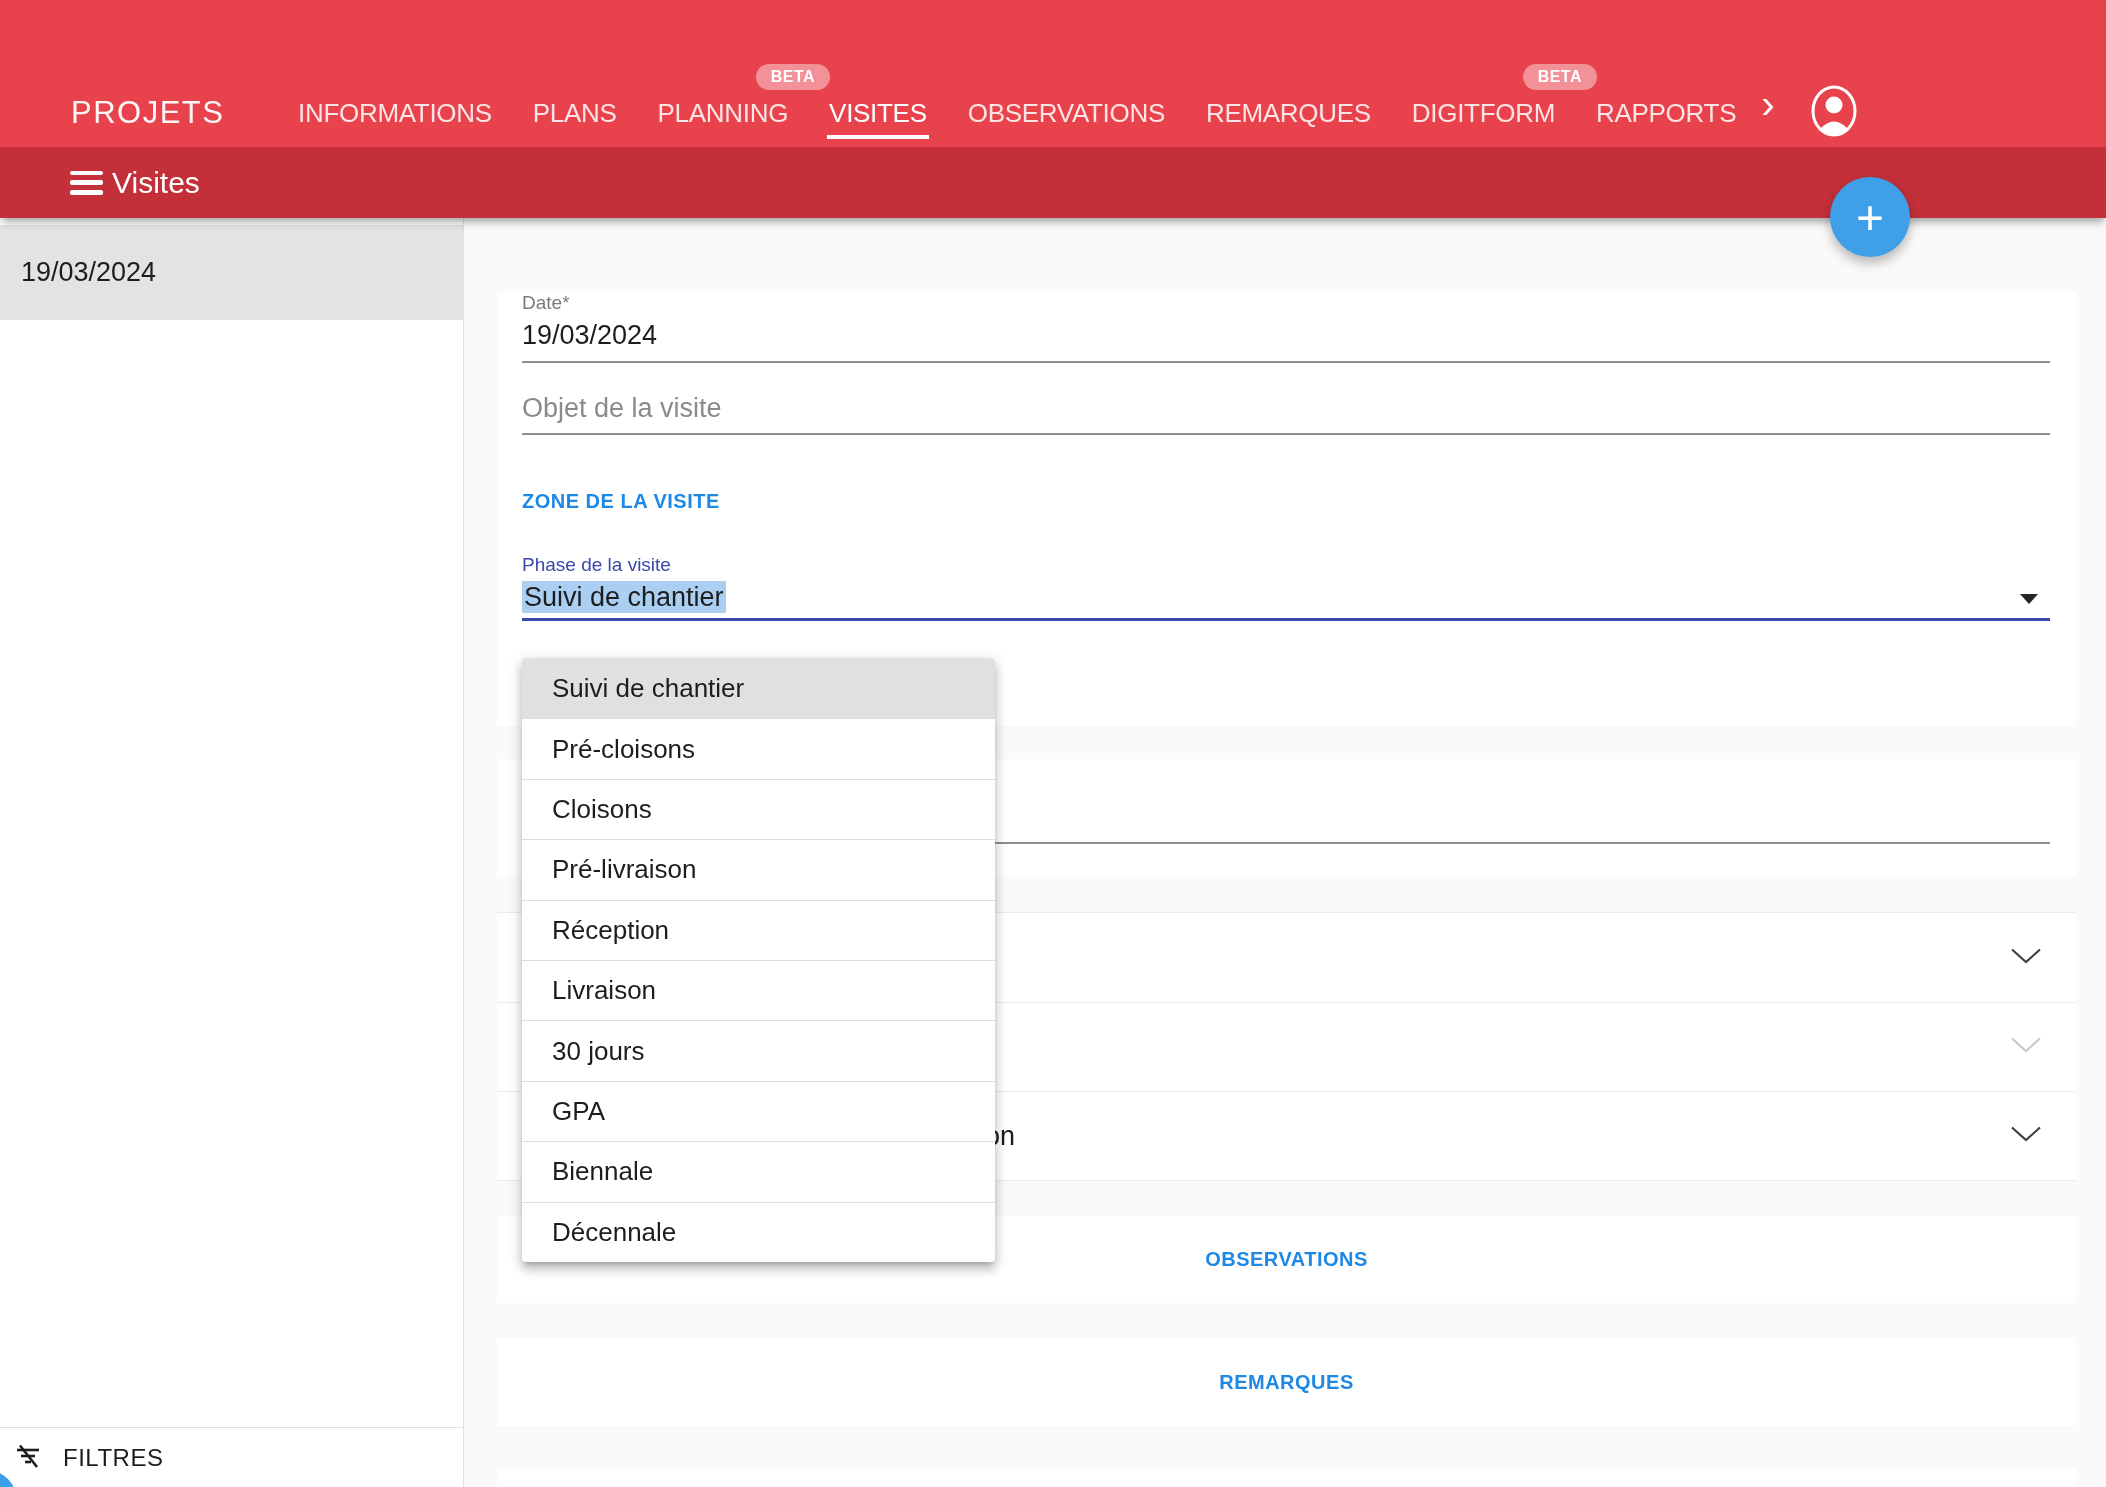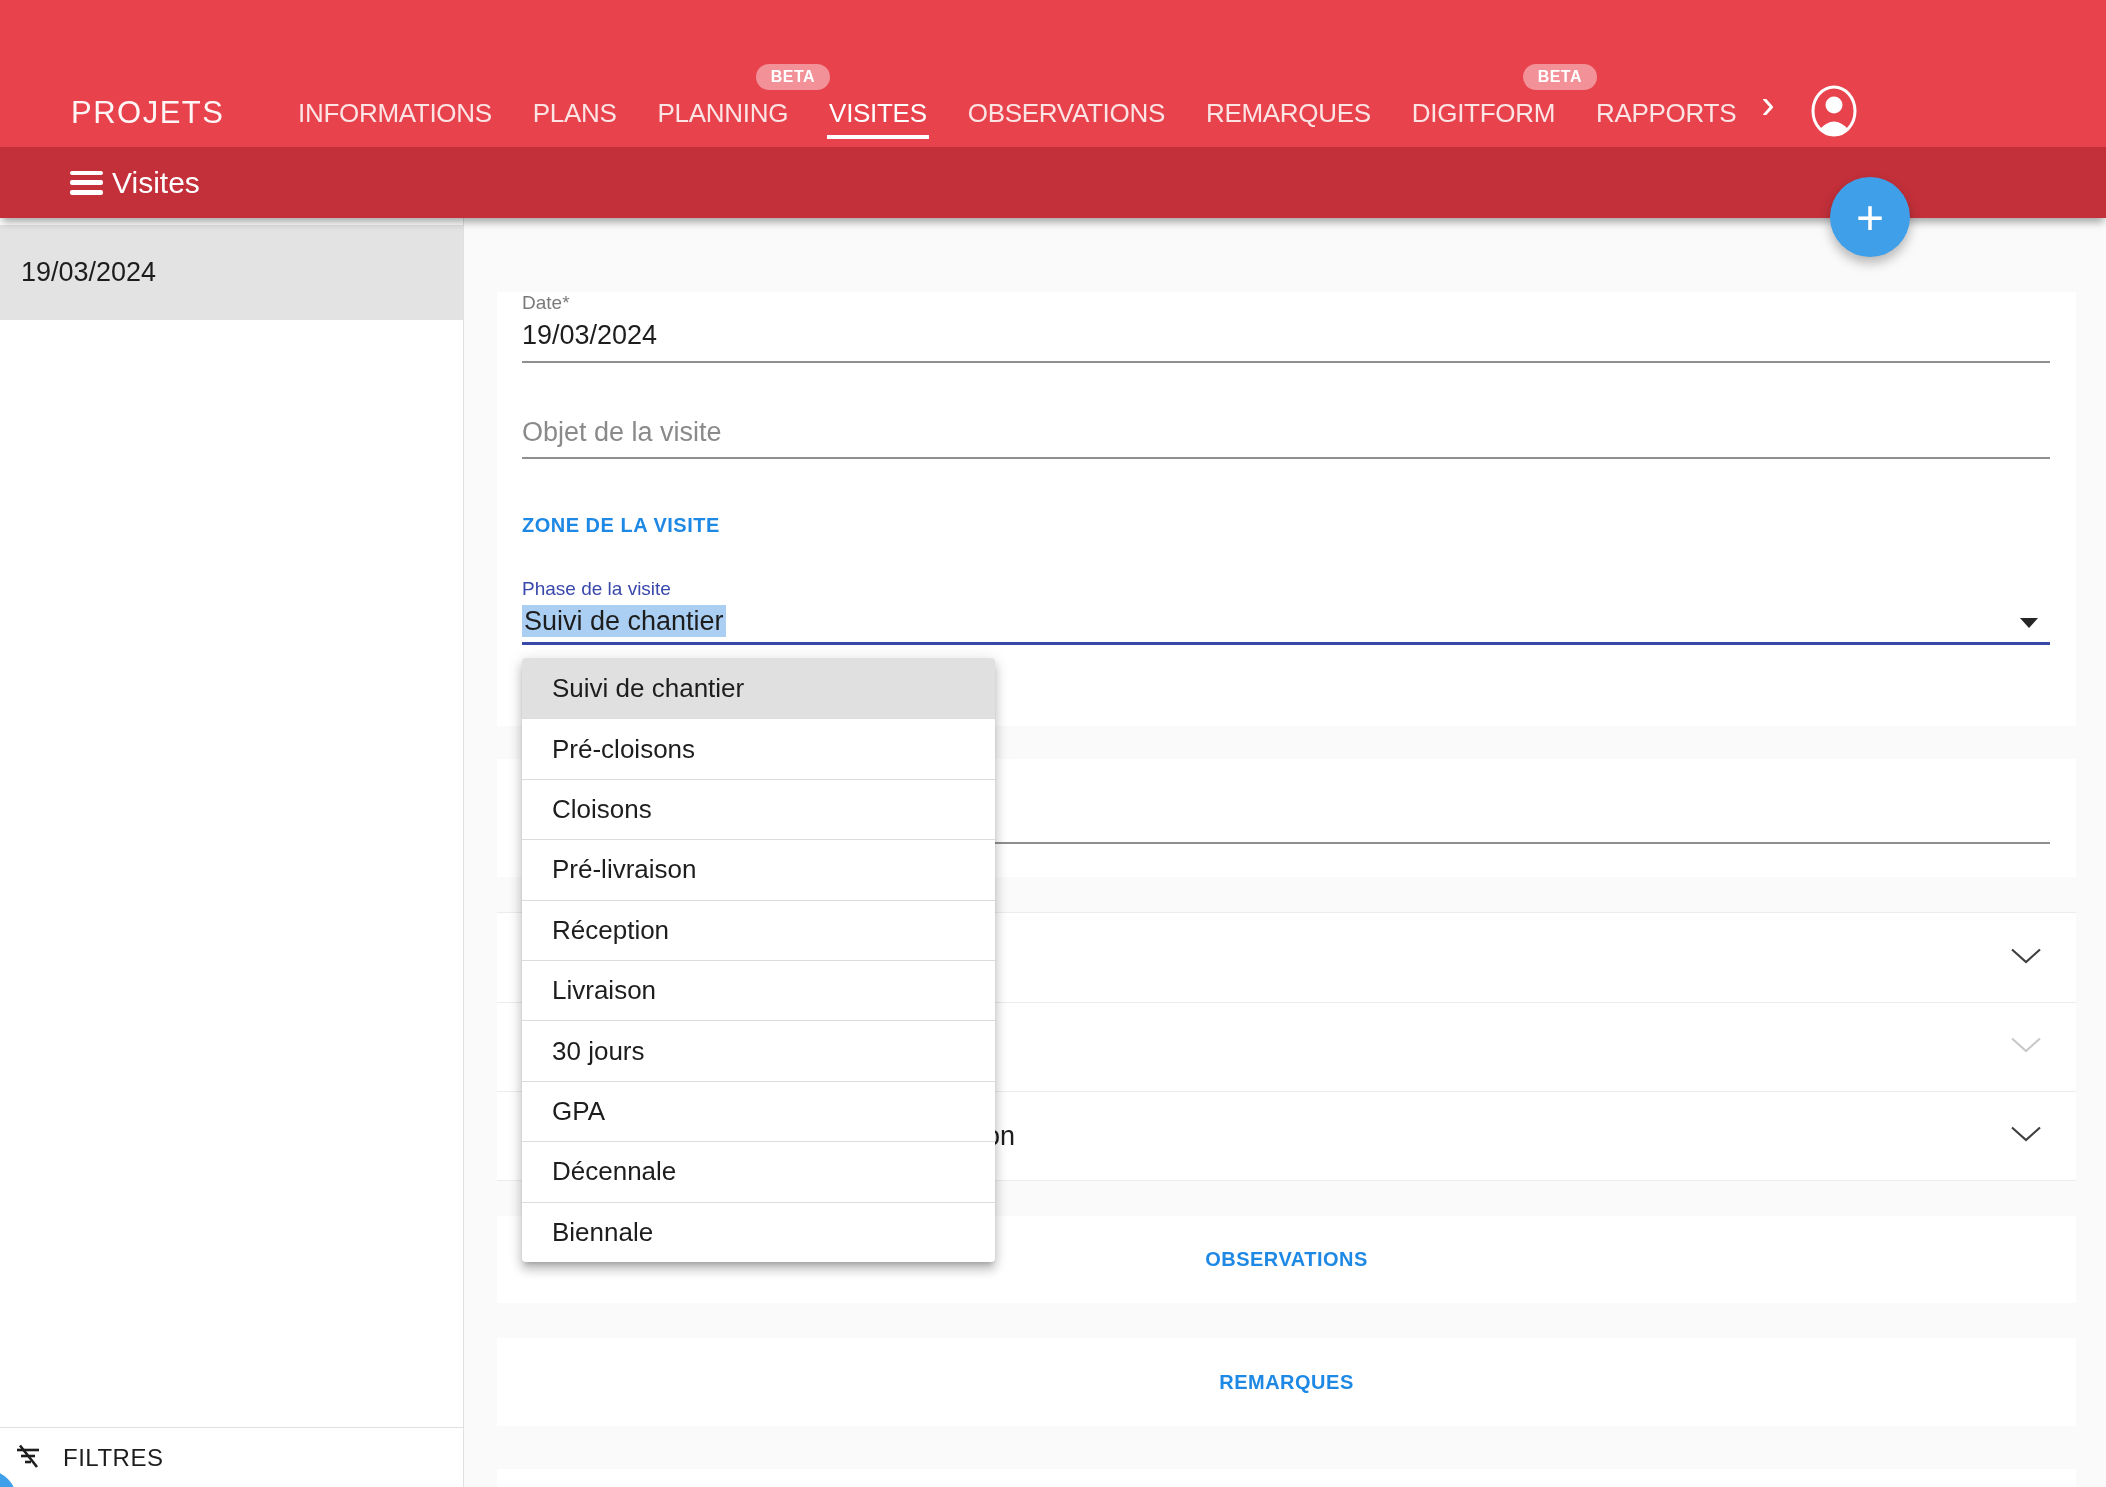--- a/index.html
+++ b/index.html
@@ -36,21 +36,21 @@
   
   .main { position:absolute; left:497px; top:250px; width:1579px; z-index:5; }
   .card { background:#fff; }
   .sec1 { height:434px; padding:0 26px 0 25px; position:relative; }
   .f-label { font-size:19px; color:#7A7A7A; }
   .f-label.blue { color:#3948AB; }
   .f-value { font-size:27px; color:#1d1d1d; }
   .f-line { height:2px; background:#8F8F8F; }
   .f-line.thick-blue { height:3px; background:#3948AB; }
   .placeholder { color:#8A8A8A; }
-  .mt26{margin-top:42px}.mt6{margin-top:6px}.mt10{margin-top:10px}.mt74{margin-top:54px}.mt9{margin-top:9px}
+  .mt26{margin-top:42px}.mt6{margin-top:6px}.mt10{margin-top:10px}.mt74{margin-top:30px}.mt9{margin-top:9px}
   .mt55{margin-top:55px}.mt56{margin-top:41px}.mt5{margin-top:5px}
   .section-heading { font-size:20px; font-weight:700; letter-spacing:0.5px; color:#1E88E5; text-align:left; cursor:pointer; }
   .phase-row { position:relative; }
   .selection { background:#ABCFF3; padding:1px 2px; }
   .caret-down { position:absolute; right:12px; top:12px; width:0; height:0; border-left:9px solid transparent; border-right:9px solid transparent; border-top:10px solid #262626; cursor:pointer; }
 
   .sec2 { margin-top:33px; height:118px; position:relative; }
   .sec2 .f-line { position:absolute; left:25px; right:26px; top:83px; }
 
   .sec3 { margin-top:35px; border-top:1px solid #ECECEC; border-bottom:1px solid #ECECEC; }
@@ -195,15 +195,15 @@
 
 <div class="dropdown">
   <div class="dd-item selected">Suivi de chantier</div>
   <div class="dd-item">Pré-cloisons</div>
   <div class="dd-item">Cloisons</div>
   <div class="dd-item">Pré-livraison</div>
   <div class="dd-item">Réception</div>
   <div class="dd-item">Livraison</div>
   <div class="dd-item">30 jours</div>
   <div class="dd-item">GPA</div>
+  <div class="dd-item">Biennale</div>
   <div class="dd-item">Décennale</div>
-  <div class="dd-item">Biennale</div>
 </div>
 
 </body></html>

